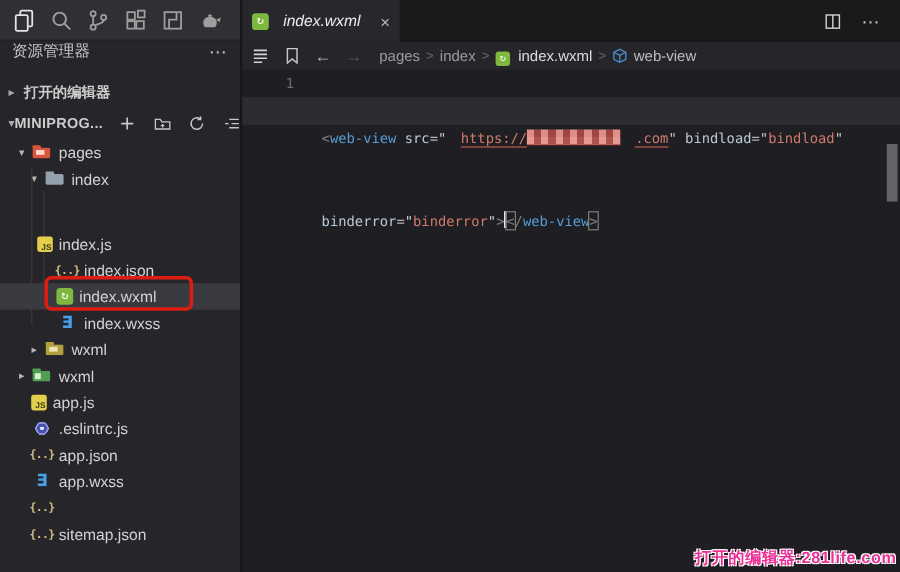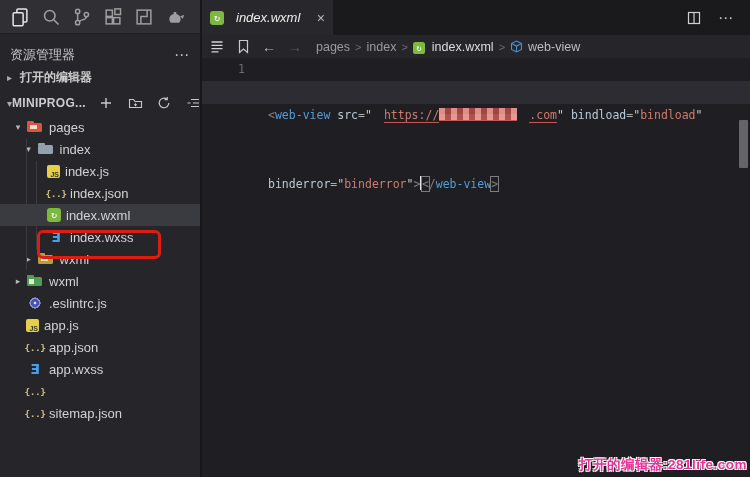--- a/index.html
+++ b/index.html
@@ -17,21 +17,21 @@
     position:absolute; left:0; top:0; width:200px; height:34px;
     background:#2f2f34; border-bottom:1px solid #202024;
     display:flex; align-items:center; gap:9px; padding-left:9px;
   }
   .act-btn{ width:22px; height:22px; display:flex; align-items:center; justify-content:center; }
   .sidebar{
     position:absolute; left:0; top:34px; width:200px; height:443px;
     background:#26262a;
   }
   .side-header{
-    height:30px; display:flex; align-items:flex-end; padding:0 10px; color:#c6c6c6;
+    height:30px; display:flex; align-items:flex-start; padding:0 10px; color:#c6c6c6;
   }
   .side-header .grow{ flex:1; }
   .more-dots{ color:#c0c0c0; font-size:15px; letter-spacing:1px; cursor:default; }
   .section-row{
     height:26px; display:flex; align-items:center; padding-left:7px;
     font-size:12px; font-weight:bold; color:#cdcdcd;
   }
   .section-row .chev{ width:13px; color:#ababab; font-size:10px; }
   .proj-actions{ display:flex; align-items:center; gap:13px; margin-left:12px; }
   .proj-actions .pa{ width:16px; height:16px; display:flex; align-items:center; justify-content:center; }
@@ -253,21 +253,21 @@
   <div class="tree-row" style="padding-left: 10px;">
     <span class="arrow">▾</span>
     <span class="tree-icon icon-folder-pages"></span>
     <span class="tree-label">pages</span>
   </div>
       <div class="tree-row" style="padding-left: 20.5px;">
     <span class="arrow">▾</span>
     <span class="tree-icon icon-folder-plain"></span>
     <span class="tree-label">index</span>
   </div>
-      <div class="tree-row" style="padding-left: 31px;">
+      <div class="tree-row" style="padding-left: 15px; margin-top: 32px;">
     <span class="arrow"></span>
     <span class="tree-icon icon-js">JS</span>
     <span class="tree-label">index.js</span>
   </div>
       <div class="tree-row" style="padding-left: 31px;">
     <span class="arrow"></span>
     <span class="tree-icon icon-json">{..}</span>
     <span class="tree-label">index.json</span>
   </div>
       <div class="tree-row selected" style="padding-left: 31px;">
@@ -285,27 +285,27 @@
     <span class="tree-icon icon-folder-logs"></span>
     <span class="tree-label">wxml</span>
   </div>
       <div class="tree-row" style="padding-left: 10px;">
     <span class="arrow">▸</span>
     <span class="tree-icon icon-folder-utils"></span>
     <span class="tree-label">wxml</span>
   </div>
       <div class="tree-row" style="padding-left: 10px;">
     <span class="arrow"></span>
+    <span class="tree-icon icon-js">JS</span>
+    <span class="tree-label">app.js</span>
+  </div>
+      <div class="tree-row" style="padding-left: 10px;">
+    <span class="arrow"></span>
     <span class="tree-icon icon-eslint"></span>
     <span class="tree-label">.eslintrc.js</span>
-  </div>
-      <div class="tree-row" style="padding-left: 10px;">
-    <span class="arrow"></span>
-    <span class="tree-icon icon-js">JS</span>
-    <span class="tree-label">app.js</span>
   </div>
       <div class="tree-row" style="padding-left: 10px;">
     <span class="arrow"></span>
     <span class="tree-icon icon-json">{..}</span>
     <span class="tree-label">app.json</span>
   </div>
       <div class="tree-row" style="padding-left: 10px;">
     <span class="arrow"></span>
     <span class="tree-icon icon-wxss">Ǝ</span>
     <span class="tree-label">app.wxss</span>

